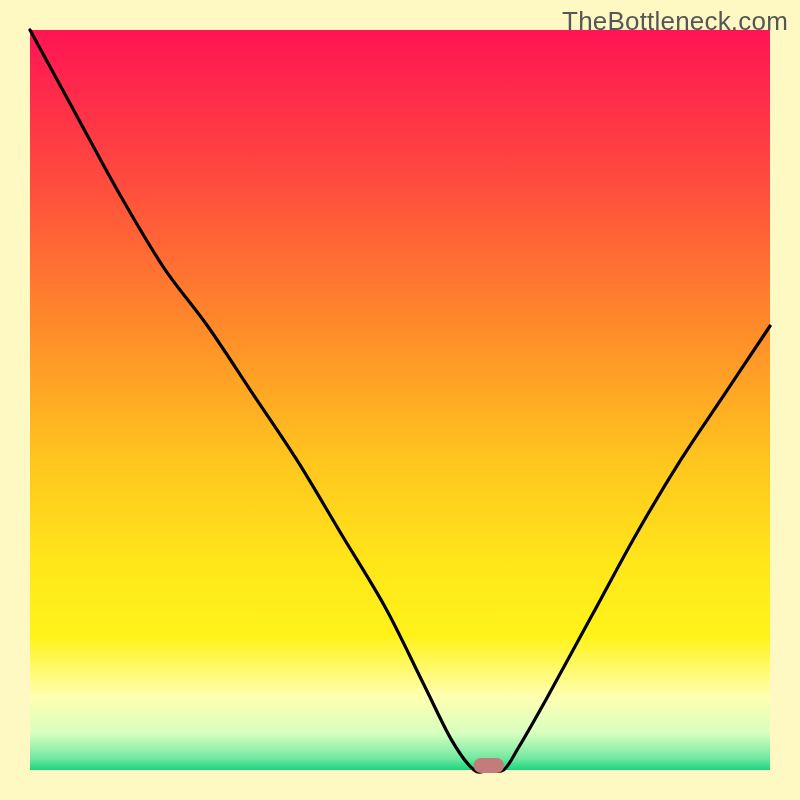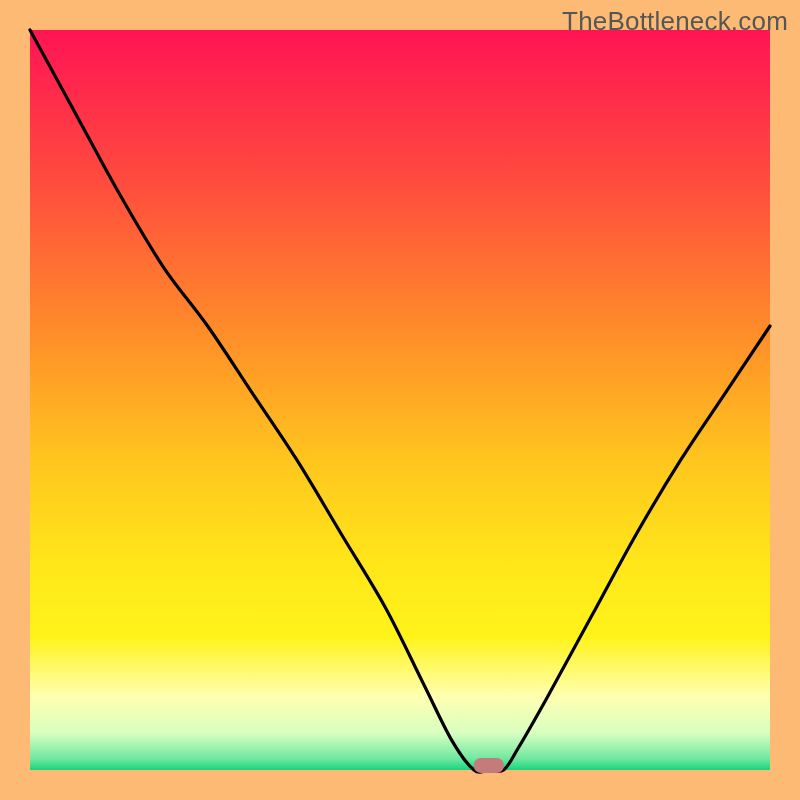--- a/index.html
+++ b/index.html
@@ -7,21 +7,21 @@
     padding: 0;
     width: 800px;
     height: 800px;
     background: #000;
     overflow: hidden;
   }
   .frame {
     position: relative;
     width: 800px;
     height: 800px;
-    background: #fdba74;
+    background: #fef9c3;
   }
   .watermark {
     position: absolute;
     top: 6px;
     right: 12px;
     font-family: Arial, Helvetica, sans-serif;
     font-size: 26px;
     font-weight: 500;
     color: #565656;
     letter-spacing: 0.2px;

